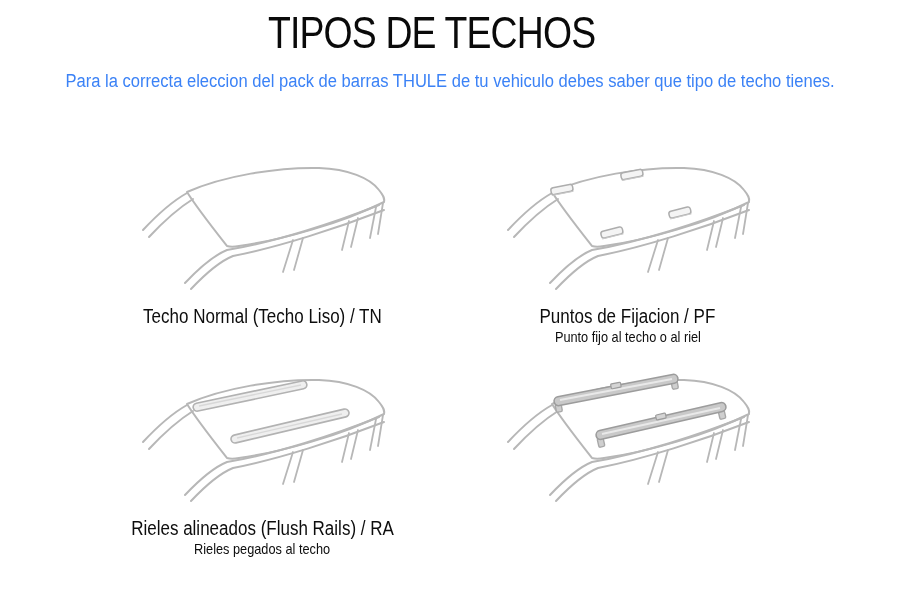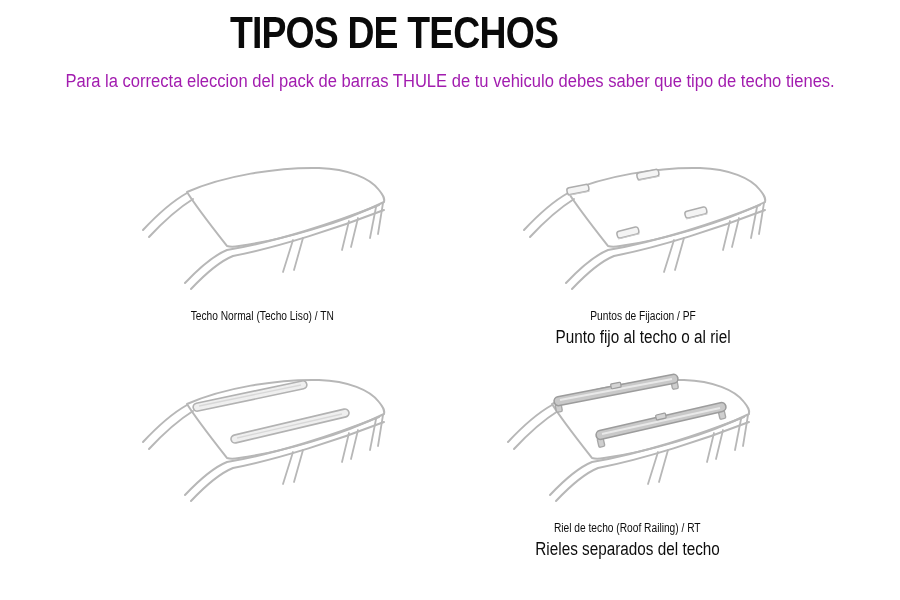--- a/index.html
+++ b/index.html
@@ -14,41 +14,41 @@
   }
   .page { position: relative; width: 900px; height: 600px; }
 
   
   .cx85 { display: inline-block; transform: scaleX(0.85); transform-origin: center; white-space: nowrap; }
   .cx92 { display: inline-block; transform: scaleX(0.92); transform-origin: center; white-space: nowrap; }
 
   .title {
     position: absolute; top: 8px; left: 0; width: 788px;
     margin: 0; text-align: center;
-    font-size: 44px; font-weight: 700; letter-spacing: -1px; color: #0a0a0a;
+    font-size: 44px; font-weight: 400; letter-spacing: -1px; color: #0a0a0a; padding-left: 38px;
   }
   .intro {
     position: absolute; top: 70px; left: 0; width: 900px;
-    text-align: center; font-size: 18px; line-height: 23px; color: #a21caf;
+    text-align: center; font-size: 18px; line-height: 23px; color: #3b82f6;
   }
 
   .cell {
     position: absolute; width: 345px; margin: 0; padding: 0;
     text-align: center;
   }
   .cell-tn { left: 90px;  top: 150px; }
-  .cell-pf { left: 471px; top: 150px; }
+  .cell-pf { left: 455px; top: 150px; }
   .cell-ra { left: 90px;  top: 362px; }
   .cell-rt { left: 455px; top: 362px; }
 
   .art { display: block; margin: 0 auto; }
 
   figcaption { margin-top: 4px; }
-  .label    { font-size: 12px; line-height: 24px; color: #0d0d0d; }
-  .sublabel { font-size: 18px; line-height: 18px; color: #0d0d0d; }
+  .label    { font-size: 20px; line-height: 24px; color: #0d0d0d; }
+  .sublabel { font-size: 15px; line-height: 18px; color: #0d0d0d; }
 </style>
 </head>
 <body>
 
 <div class="page">
 
   <h1 class="title"><span class="cx85">TIPOS DE TECHOS</span></h1>
 
   <div class="intro">
     <div><span class="cx92">Para la correcta eleccion del pack de barras THULE de tu vehiculo debes saber que tipo de techo tienes.</span></div>
@@ -125,20 +125,24 @@
       <g transform="translate(14,0)">
         <use href="#base-roof"></use>
         <g>
           <rect x="65" y="30" width="116" height="8" rx="4" transform="rotate(-11.9 123 34)" fill="#efefef" stroke="#b2b2b2" stroke-width="1.6"></rect>
           <path d="M 72,44 L 174,23" stroke="#d8d8d8" stroke-width="1.3" fill="none"></path>
           <rect x="102.5" y="60" width="121" height="8" rx="4" transform="rotate(-13.3 163 64)" fill="#efefef" stroke="#b2b2b2" stroke-width="1.6"></rect>
           <path d="M 110,76 L 215,52" stroke="#d8d8d8" stroke-width="1.3" fill="none"></path>
         </g>
       </g>
     </svg>
+    <figcaption>
+      <div class="label"><span class="cx85">Rieles alineados (Flush Rails) / RA</span></div>
+      <div class="sublabel"><span class="cx85">Rieles pegados al techo</span></div>
+    </figcaption>
   </figure>
 
   <figure class="cell cell-rt">
     <svg class="art" viewBox="0 0 300 150" width="300" height="150">
       <g transform="translate(14,0)">
         <use href="#base-roof"></use>
         <g>
 
           <g transform="translate(66,42) rotate(-11)">
               <rect x="-3" y="0" width="6" height="8" rx="1.5" fill="#cfcfcf" stroke="#a8a8a8" stroke-width="1.4"></rect>
@@ -159,19 +163,15 @@
               <rect x="-3" y="0" width="6" height="9" rx="1.5" fill="#cfcfcf" stroke="#a8a8a8" stroke-width="1.4"></rect>
             </g>
           <rect x="102.5" y="54.5" width="133" height="9" rx="4.5" transform="rotate(-13 169 59)" fill="#c9c9c9" stroke="#9c9c9c" stroke-width="1.6"></rect>
           <path d="M 110,72 L 228,46" stroke="#e9e9e9" stroke-width="2" fill="none"></path>
           <g transform="translate(169,55) rotate(-13)">
               <rect x="-5" y="-3" width="10" height="5" rx="1" fill="#d4d4d4" stroke="#9c9c9c" stroke-width="1.2"></rect>
             </g>
         </g>
       </g>
     </svg>
-    <figcaption>
-      <div class="label"><span class="cx85">Riel de techo (Roof Railing) / RT</span></div>
-      <div class="sublabel"><span class="cx85">Rieles separados del techo</span></div>
-    </figcaption>
   </figure>
 
 </div>
 
 </body></html>

